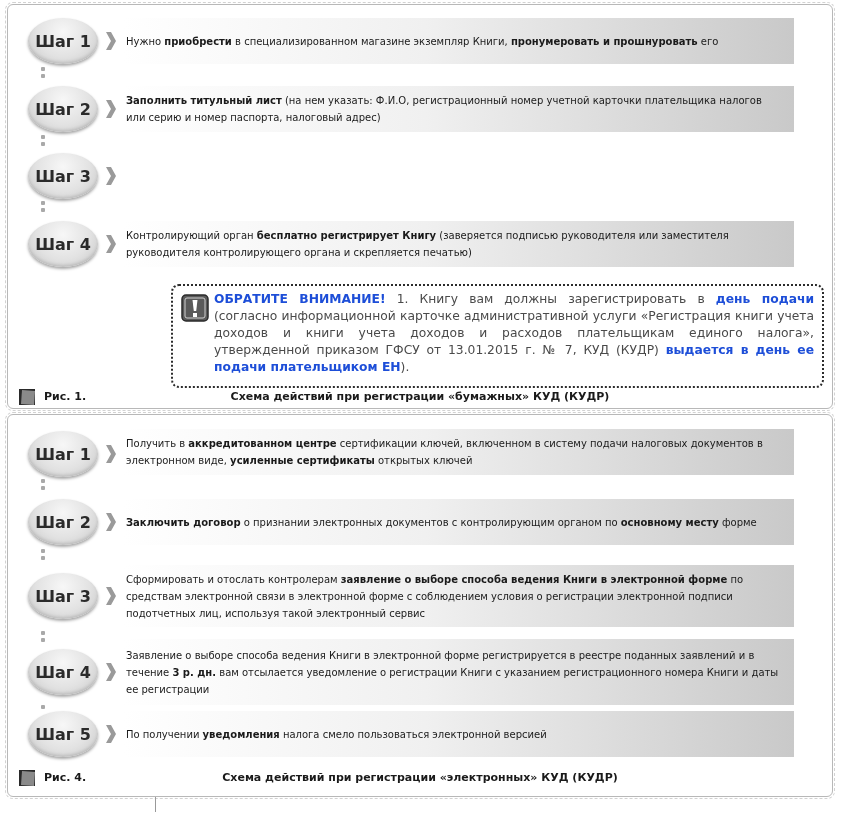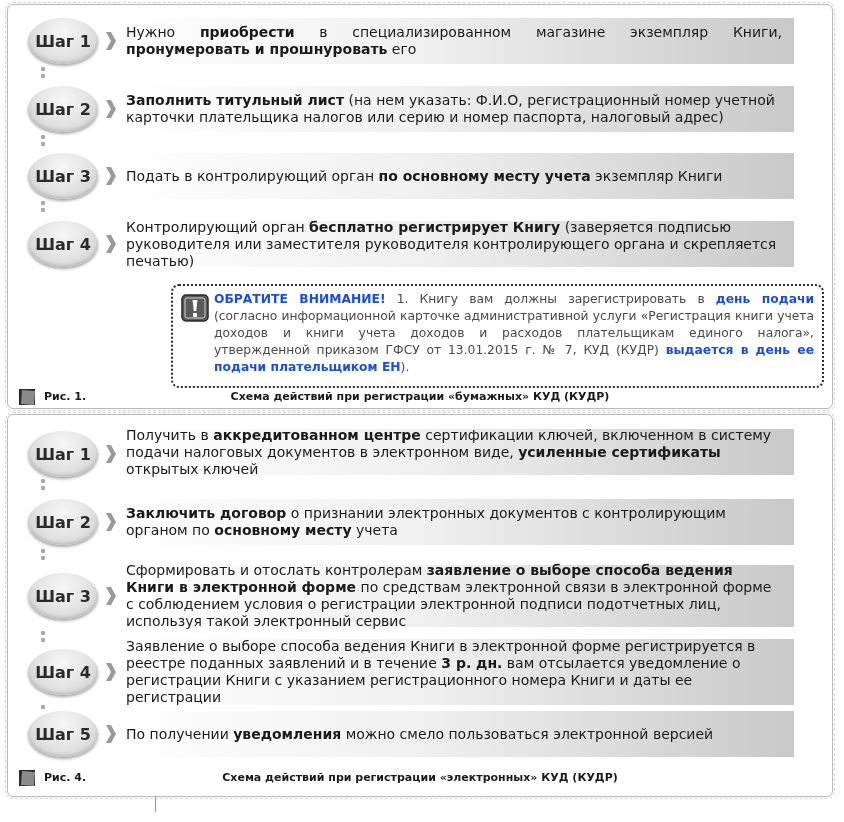--- a/index.html
+++ b/index.html
@@ -14,21 +14,21 @@
   .step { position:absolute; left:20px; width:766px; }
   .circle { position:absolute; left:0; width:70px; height:46px; border-radius:50%;
             background:radial-gradient(ellipse at 50% 30%, #f7f7f7 0%, #e2e2e2 55%, #c4c4c4 100%);
             box-shadow:0 2px 3px rgba(0,0,0,0.35), inset 0 -2px 3px rgba(0,0,0,0.12);
             display:flex; align-items:center; justify-content:center;
             font-weight:bold; font-size:16px; color:#2a2a2a; }
   .chev { position:absolute; left:78px; width:10px; height:18px; }
   .chev svg { display:block; }
   .box { position:absolute; left:96px; right:0; background:linear-gradient(to right,#ffffff 0%,#f0f0f0 45%,#c9c9c9 100%);
          display:flex; align-items:center; padding:0 12px 0 2px; box-sizing:border-box;
-         font-size:14px; line-height:17px; }
+         font-size:10px; line-height:17px; }
   .box .txt { width:100%; }
   .box .txt.justify { text-align:justify; }
   .box b { font-weight:bold; }
   .dots { position:absolute; left:33px; width:4px; }
   .dots span { display:block; width:4px; height:4px; background:#a9a9a9; border-radius:1px; margin-bottom:3px; }
 
   .caption { position:absolute; left:10px; right:10px; height:16px; font-size:11px; font-weight:bold; }
   .caption .fig-icon { position:absolute; left:0; top:-2px; width:18px; height:18px; }
   .caption .fig-label { position:absolute; left:26px; top:0; }
   .caption .fig-title { position:absolute; left:0; right:0; top:0; text-align:center; }
@@ -77,23 +77,20 @@
       <span></span>
     </div>
 
   <div class="step" style="top:146px;height:46px;">
     <div class="circle" style="top:2px;">Шаг 3</div>
     <div class="chev" style="top:16px;">
         <svg width="10" height="18" viewBox="0 0 10 18">
           <path d="M0 0 L5 0 L10 9 L5 18 L0 18 L5 9 Z" fill="#9a9a9a"></path>
         </svg>
       </div>
-    <div class="box" style="top:2px;height:46px;">
-        <div class="txt"><span>Подать в контролирующий орган </span><b>по основному месту учета</b><span> экземпляр Книги</span></div>
-      </div>
   </div>
   <div class="dots" style="top:196px;">
       <span></span>
       <span></span>
     </div>
 
   <div class="step" style="top:214px;height:46px;">
     <div class="circle" style="top:2px;">Шаг 4</div>
     <div class="chev" style="top:16px;">
         <svg width="10" height="18" viewBox="0 0 10 18">
@@ -146,21 +143,21 @@
     </div>
 
   <div class="step" style="top:84px;height:46px;">
     <div class="circle" style="top:0;">Шаг 2</div>
     <div class="chev" style="top:14px;">
         <svg width="10" height="18" viewBox="0 0 10 18">
           <path d="M0 0 L5 0 L10 9 L5 18 L0 18 L5 9 Z" fill="#9a9a9a"></path>
         </svg>
       </div>
     <div class="box" style="top:0;height:46px;">
-        <div class="txt"><b>Заключить договор</b><span> о признании электронных документов с контролирующим органом по </span><b>основному месту</b><span> учета</span></div>
+        <div class="txt"><b>Заключить договор</b><span> о признании электронных документов с контролирующим органом по </span><b>основному месту</b><span> форме</span></div>
       </div>
   </div>
   <div class="dots" style="top:134px;">
       <span></span>
       <span></span>
     </div>
 
   <div class="step" style="top:150px;height:62px;">
     <div class="circle" style="top:8px;">Шаг 3</div>
     <div class="chev" style="top:22px;">
@@ -193,21 +190,21 @@
     </div>
 
   <div class="step" style="top:296px;height:46px;">
     <div class="circle" style="top:0;">Шаг 5</div>
     <div class="chev" style="top:14px;">
         <svg width="10" height="18" viewBox="0 0 10 18">
           <path d="M0 0 L5 0 L10 9 L5 18 L0 18 L5 9 Z" fill="#9a9a9a"></path>
         </svg>
       </div>
     <div class="box" style="top:0;height:46px;">
-        <div class="txt"><span>По получении </span><b>уведомления</b><span> можно смело пользоваться электронной версией</span></div>
+        <div class="txt"><span>По получении </span><b>уведомления</b><span> налога смело пользоваться электронной версией</span></div>
       </div>
   </div>
 
   <div class="caption" style="top:356px;">
     <div class="fig-icon"><svg width="18" height="18" viewBox="0 0 18 18">
           <rect x="1" y="1" width="16" height="16" fill="#2a2a2a"></rect>
           <path d="M4 2 L17 3 L16 17 L3 16 Z" fill="#8a8a8a"></path>
         </svg></div>
     <span class="fig-label">Рис. 4.</span>
     <div class="fig-title">Схема действий при регистрации «электронных» КУД (КУДР)</div>

